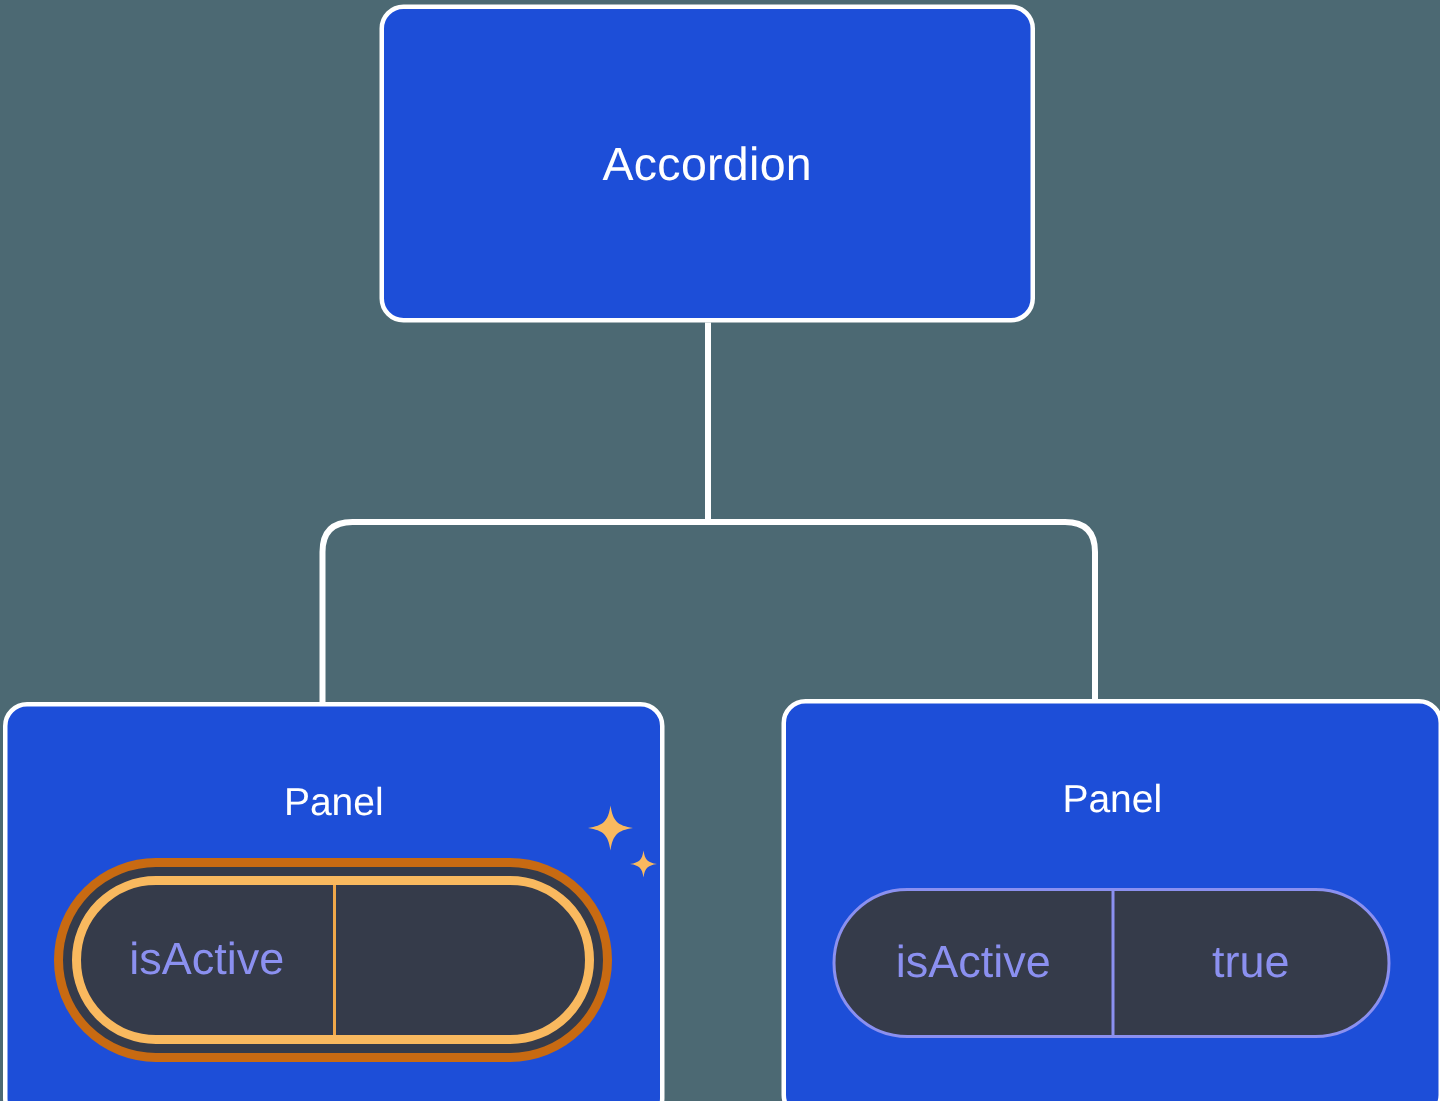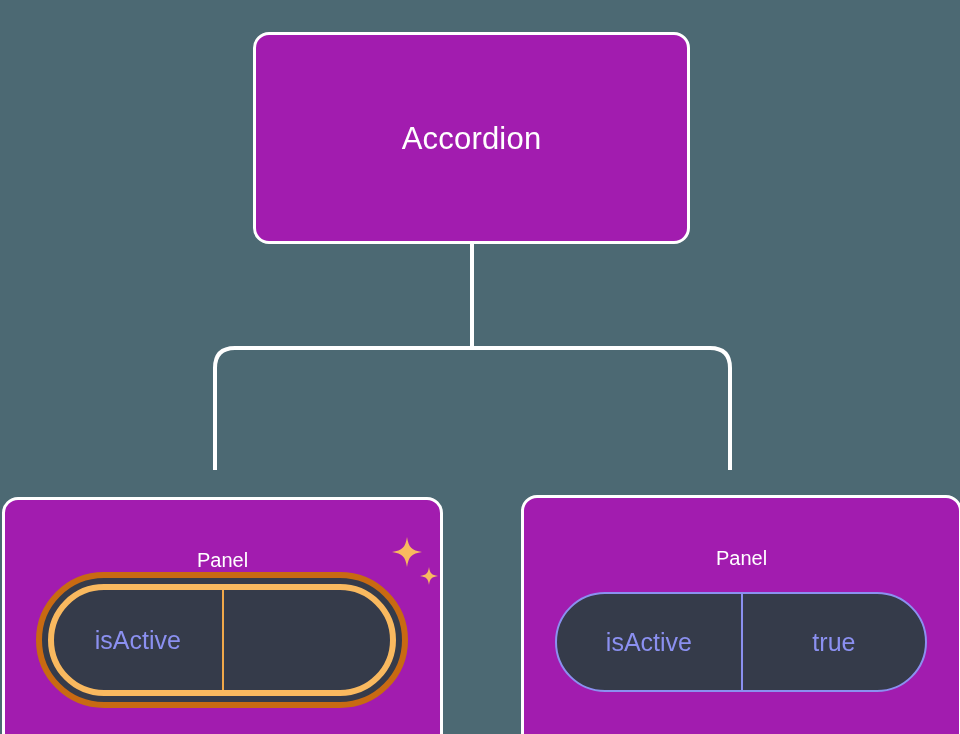--- a/index.html
+++ b/index.html
@@ -20,25 +20,24 @@
   #connectors {
     position: absolute;
     left: 0; top: 0;
     width: 960px; height: 734px;
     pointer-events: none;
   }
 
   
   .node {
     position: absolute;
-    background: #a21caf;
+    background: #1d4ed8;
     border: 3px solid #ffffff;
     border-radius: 16px;
     box-sizing: border-box;
-    margin-top: 29px;
   }
 
   
   #node-accordion {
     left: 253px;
     top: 3px;
     width: 437px;
     height: 212px;
     display: flex;
     align-items: center;
@@ -65,39 +64,39 @@
     width: 441px;
     height: 280px;
   }
   .node-title-panel {
     position: absolute;
     left: 0;
     right: 0;
     top: 50px;
     text-align: center;
     color: #ffffff;
-    font-size: 20px;
+    font-size: 26px;
     font-weight: 400;
     line-height: 1;
   }
 
   
   .pill {
     position: absolute;
     display: flex;
     align-items: stretch;
     box-sizing: border-box;
     background: #353b4a;
   }
 
   .pill-cell {
     display: flex;
     align-items: center;
     justify-content: center;
-    font-size: 25px;
+    font-size: 30px;
     line-height: 1;
     white-space: nowrap;
     box-sizing: border-box;
   }
 
   
   .pill-highlight {
     left: 36px;
     top: 572px;
     width: 372px;

